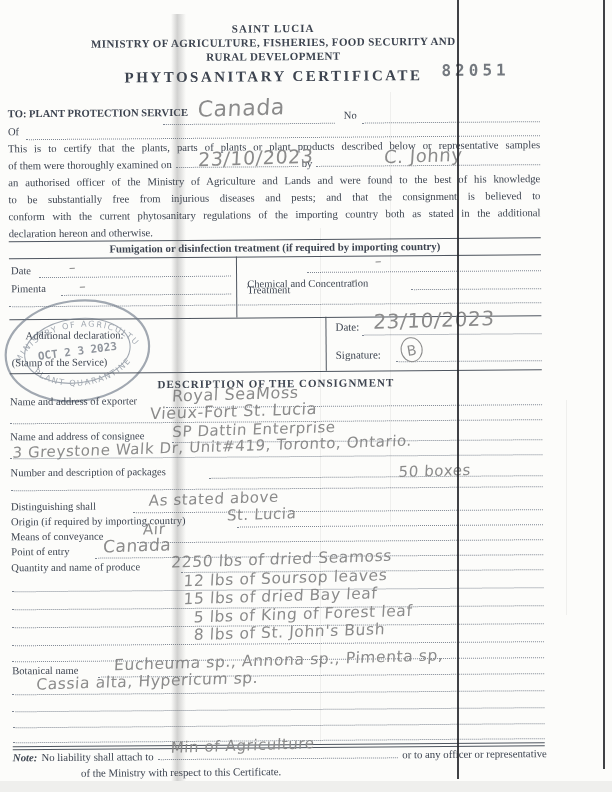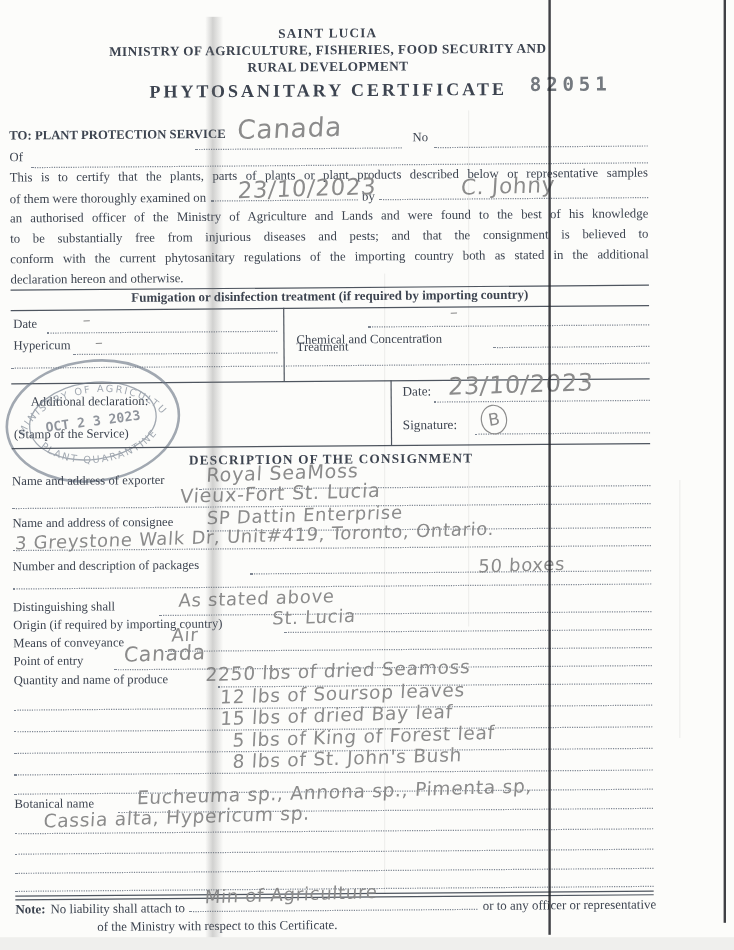--- a/index.html
+++ b/index.html
@@ -74,21 +74,21 @@
     <div class="pl last" style="top:225px;">declaration hereon and otherwise.</div>
 
     <div class="hr" style="left:10px;top:239px;width:532px;"></div>
     <div class="hc b" style="top:241px;font-size:10.8px;">Fumigation or disinfection treatment (if required by importing country)</div>
     <div class="hr" style="left:10px;top:256px;width:532px;"></div>
 
     <div class="t" style="left:12px;top:263px;">Date</div>
     <div class="dl" style="left:40px;top:275px;width:192px;"></div>
     <div class="hw" style="left:70px;top:258px;font-size:13px;">–</div>
 
-    <div class="t" style="left:12px;top:281px;">Hypericum</div>
+    <div class="t" style="left:12px;top:281px;">Pimenta</div>
     <div class="dl" style="left:62px;top:293px;width:170px;"></div>
     <div class="hw" style="left:80px;top:277px;font-size:13px;">–</div>
 
     <div class="t" style="left:248px;top:260px;margin-top:24px;">Treatment</div>
     <div class="dl" style="left:308px;top:272px;width:234px;"></div>
     <div class="hw" style="left:376px;top:254px;font-size:13px;">–</div>
 
     <div class="t" style="left:248px;top:278px;">Chemical and Concentration</div>
     <div class="dl" style="left:412px;top:290px;width:130px;"></div>
     <div class="hw" style="left:352px;top:273px;font-size:13px;">–</div>
@@ -180,21 +180,21 @@
     <div class="hw" style="left:112px;top:651px;font-size:15.5px;">Eucheuma sp., Annona sp., Pimenta sp,</div>
     <div class="dl" style="left:10px;top:692px;width:532px;"></div>
     <div class="hw" style="left:34px;top:671px;font-size:15.5px;">Cassia alta, Hypericum sp.</div>
     <div class="dl" style="left:10px;top:709px;width:532px;"></div>
     <div class="dl" style="left:10px;top:725px;width:532px;"></div>
     <div class="dl" style="left:10px;top:740px;width:532px;"></div>
 
     <div class="hr" style="left:10px;top:744px;width:532px;"></div>
     <div class="hr" style="left:10px;top:746.5px;width:532px;"></div>
     <div class="noterow">
-      <span class="b" style="">Note:</span>
+      <span class="b" style="font-style:italic;">Note:</span>
       <span>No liability shall attach to</span>
       <span class="fill" style="flex:1;"></span>
       <span>or to any officer or representative</span>
     </div>
     <div class="hw" style="left:168px;top:736px;font-size:15px;">Min of Agriculture</div>
     <div class="t" style="left:78px;top:765px;font-size:10.8px;">of the Ministry with respect to this Certificate.</div>
   </div>
 
   <div class="art band"></div>
   <div class="art crease" style="left:320px;top:228px;height:516px;"></div>

